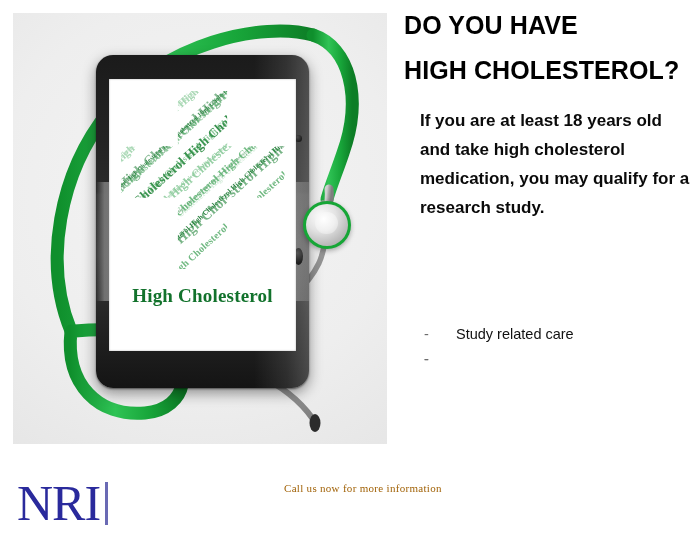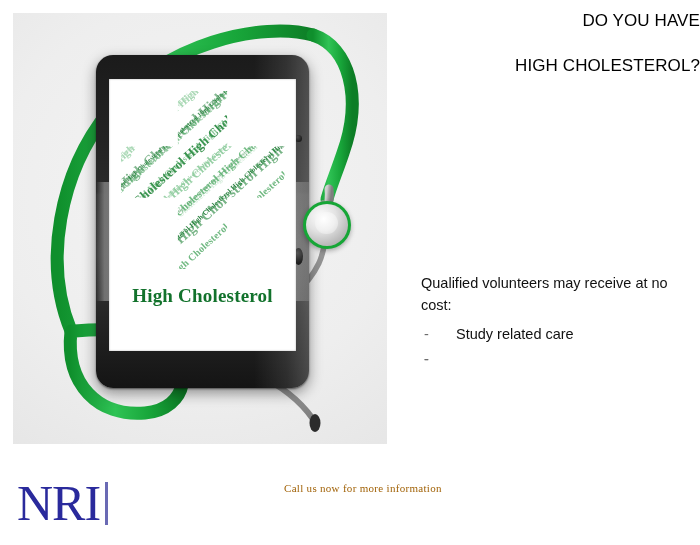--- a/index.html
+++ b/index.html
@@ -177,24 +177,24 @@
   
   .copy {
     position: absolute;
     left: 404px;
     top: 0;
     width: 296px;
     height: 460px;
   }
   .head-line {
     font-family: "Liberation Sans", sans-serif;
-    font-weight: normal;
-    font-size: 17px;
+    font-weight: bold;
+    font-size: 25px;
     color: #000000;
-    text-align: right;
+    text-align: left;
     letter-spacing: 0.1px;
   }
   .head-1 { position: absolute; left: 0; right: 0; top: 11px; }
   .head-2 { position: absolute; left: 0; right: 0; top: 56px; }
 
   .lede {
     position: absolute;
     left: 16px;
     right: 6px;
     top: 106px;
@@ -360,22 +360,22 @@
     <div class="chest-ring"></div>
     <div class="chest-face"></div>
     <div class="chest-dome"></div>
   </div>
 </div>
 
 <div class="copy">
   <div class="head-line head-1">DO YOU HAVE</div>
   <div class="head-line head-2">HIGH CHOLESTEROL?</div>
 
-
-  <div class="sub">Qualified volunteers may receive at no cost:</div>
+  <div class="lede">If you are at least 18 years old and take high cholesterol medication, you may qualify for a research study.</div>
+
 
   <ul class="bullets" id="benefit-list">
       <li><span class="dash">-</span><span>Study related care</span></li>
       <li><span class="dash">-</span></li>
       <li><span class="dash">-</span></li>
     </ul>
 </div>
 
 <div class="logo">
   <div class="logo-mark">NRI</div>

